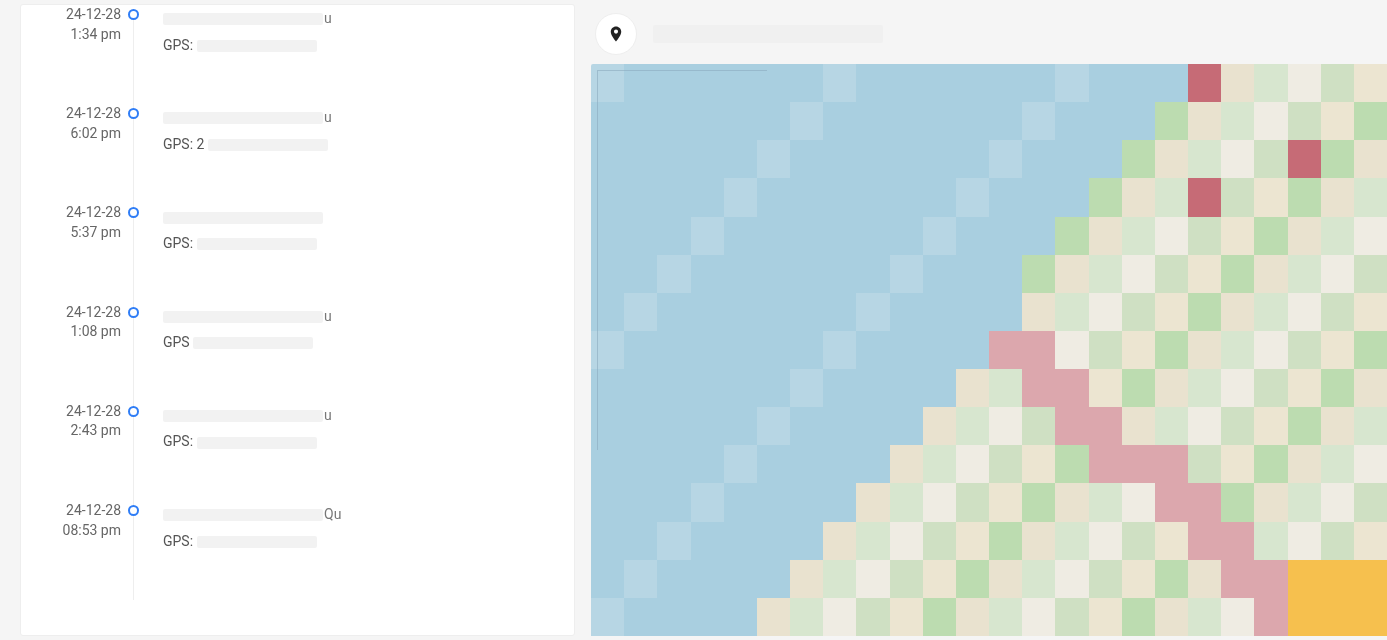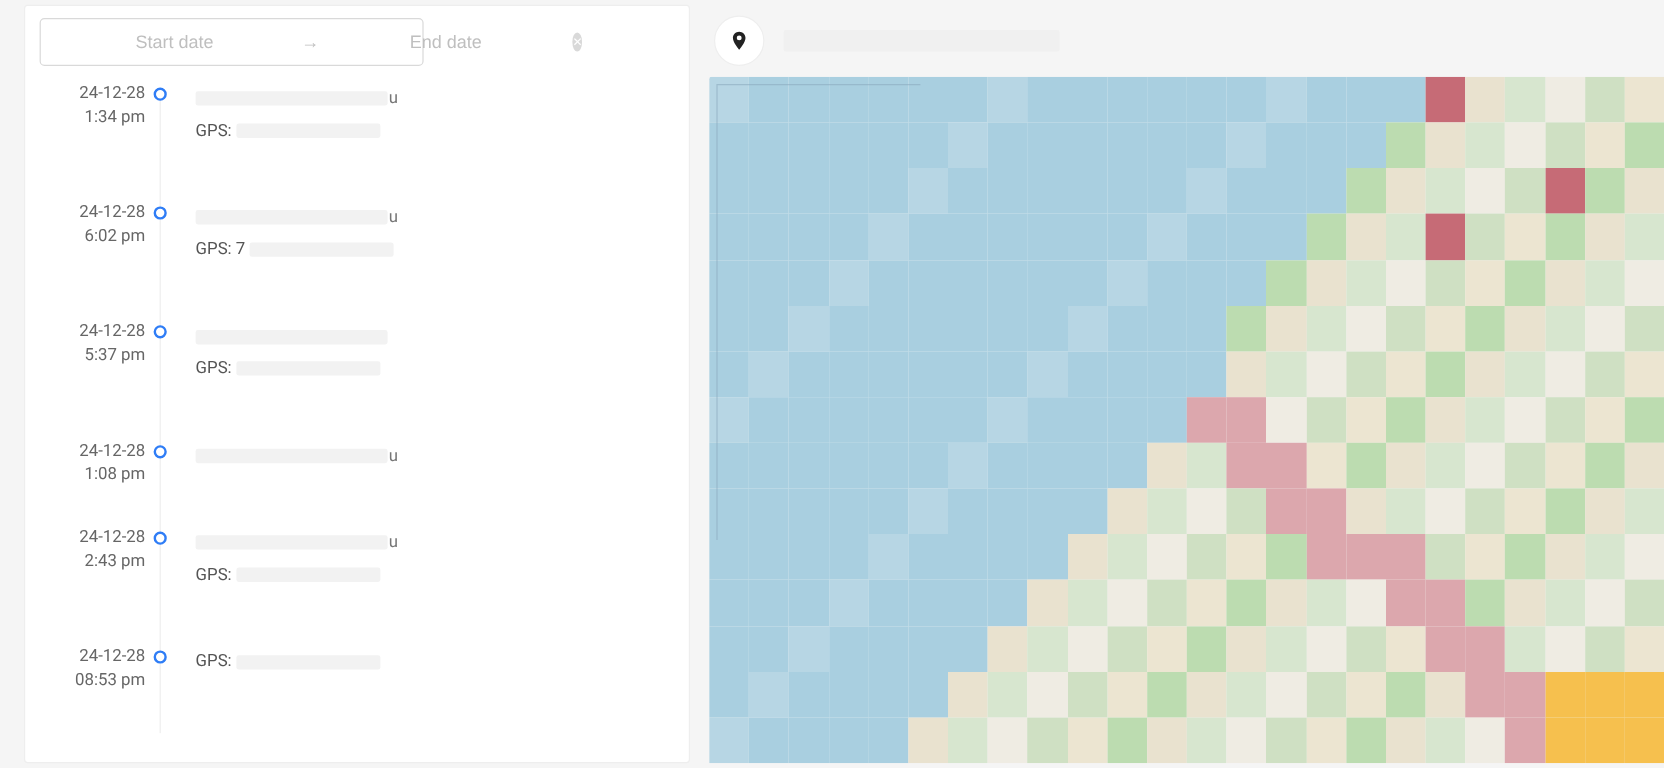--- a/index.html
+++ b/index.html
@@ -183,26 +183,20 @@
     pointer-events: none;
   }
 </style>
 </head>
 <body>
 
 <div class="app">
 
   <div class="left-panel">
 
-    <div class="date-range">
-      <input class="date-input" placeholder="Start date" style="">
-      <span class="arrow-sep">→</span>
-      <input class="date-input" placeholder="End date" style="">
-      <span class="clear-icon">✕</span>
-    </div>
 
     <div class="timeline-wrap">
       <div class="timeline" id="timeline">
           <div class="entry">
             <div class="entry-dot"></div>
             <div class="entry-datewrap">
               <div class="entry-date">24-12-28</div>
               <div class="entry-time">1:34 pm</div>
             </div>
             <div class="entry-body">
@@ -211,21 +205,21 @@
             </div>
           </div>
           <div class="entry">
             <div class="entry-dot"></div>
             <div class="entry-datewrap">
               <div class="entry-date">24-12-28</div>
               <div class="entry-time">6:02 pm</div>
             </div>
             <div class="entry-body">
               <div><span class="redact" style="width: 160px;"></span><span class="tail-char">u</span></div>
-              <div><span class="gps-label">GPS: 7 </span><span class="redact" style="width: 120px;"></span></div>
+              <div><span class="gps-label">GPS: 2 </span><span class="redact" style="width: 120px;"></span></div>
             </div>
           </div>
           <div class="entry">
             <div class="entry-dot"></div>
             <div class="entry-datewrap">
               <div class="entry-date">24-12-28</div>
               <div class="entry-time">5:37 pm</div>
             </div>
             <div class="entry-body">
               <div><span class="redact" style="width: 160px;"></span></div>
@@ -233,40 +227,42 @@
             </div>
           </div>
           <div class="entry">
             <div class="entry-dot"></div>
             <div class="entry-datewrap">
               <div class="entry-date">24-12-28</div>
               <div class="entry-time">1:08 pm</div>
             </div>
             <div class="entry-body">
               <div><span class="redact" style="width: 160px;"></span><span class="tail-char">u</span></div>
+              <div><span class="gps-label">GPS </span><span class="redact" style="width: 120px;"></span></div>
             </div>
           </div>
           <div class="entry">
             <div class="entry-dot"></div>
             <div class="entry-datewrap">
               <div class="entry-date">24-12-28</div>
               <div class="entry-time">2:43 pm</div>
             </div>
             <div class="entry-body">
               <div><span class="redact" style="width: 160px;"></span><span class="tail-char">u</span></div>
               <div><span class="gps-label">GPS: </span><span class="redact" style="width: 120px;"></span></div>
             </div>
           </div>
           <div class="entry">
             <div class="entry-dot"></div>
             <div class="entry-datewrap">
               <div class="entry-date">24-12-28</div>
               <div class="entry-time">08:53 pm</div>
             </div>
             <div class="entry-body">
+              <div><span class="redact" style="width: 160px;"></span><span class="tail-char">Qu</span></div>
               <div><span class="gps-label">GPS: </span><span class="redact" style="width: 120px;"></span></div>
             </div>
           </div>
         </div>
     </div>
 
   </div>
 
   <div class="right-panel">
 

